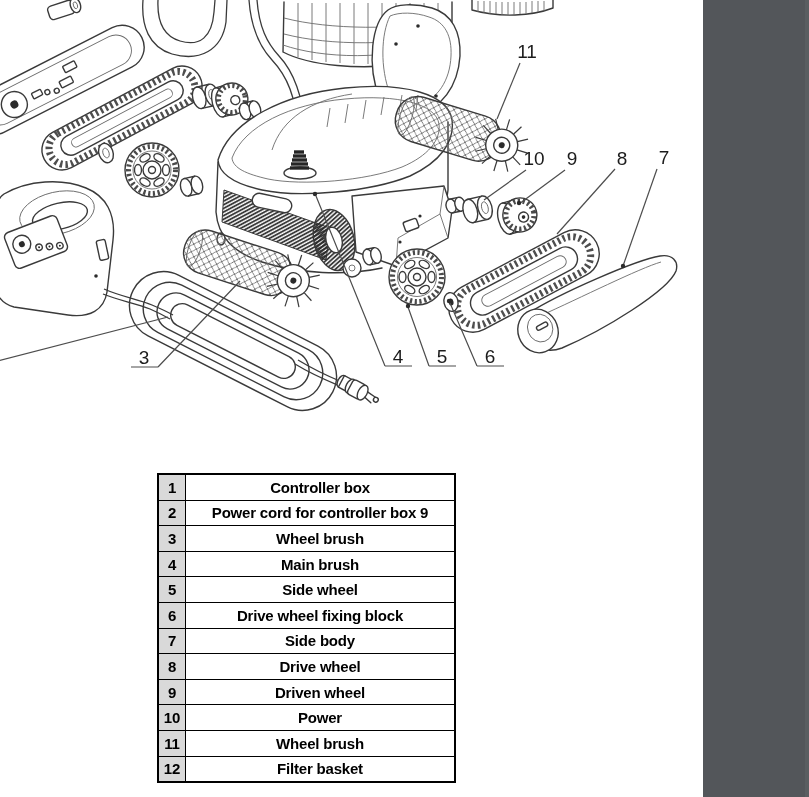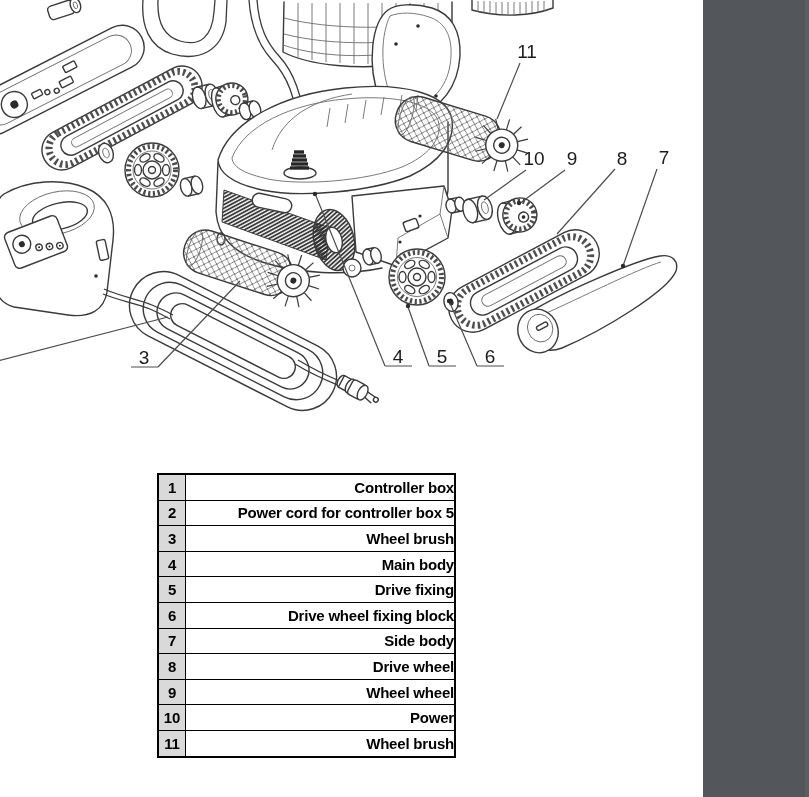--- a/index.html
+++ b/index.html
@@ -19,21 +19,21 @@
   .dot{fill:#2b2b2b;}
   .callout{font:19px "Liberation Sans",sans-serif;fill:#1c1c1c;}
   .cable{fill:none;stroke:#3a3a3a;stroke-width:1.3;}
   
   table.parts{position:absolute;left:157px;top:473px;border-collapse:collapse;
       border:2px solid #000;background:#fff;}
   table.parts td{border:1px solid #000;height:24.6px;padding:0;
       font-weight:bold;font-size:15px;letter-spacing:-0.2px;color:#000;
       font-family:"Liberation Sans",sans-serif;white-space:nowrap;}
   td.num{width:26px;min-width:26px;text-align:center;background:#d9d9d9;}
-  td.nm{width:268px;min-width:268px;padding-left:5px;text-align:right;}
+  td.nm{width:268px;min-width:268px;padding-left:5px;text-align:center;}
 </style>
 </head>
 <body>
 
 <div class="page">
 
   <svg class="diagram" width="703" height="460" viewBox="0 0 703 460">
     <defs>
       <pattern id="bx" width="8" height="8" patternUnits="userSpaceOnUse">
         <path d="M0,8 L8,0 M0,0 L8,8" stroke="#6a6a6a" stroke-width="0.9" fill="none"></path>
@@ -360,57 +360,61 @@
   </svg>
 
   <table class="parts">
     <tbody>
       <tr>
         <td class="num">1</td>
         <td class="nm">Controller box</td>
         </tr>
       <tr>
         <td class="num">2</td>
-        <td class="nm">Power cord for controller box 5</td>
+        <td class="nm">Power cord for controller box 9</td>
         </tr>
       <tr>
         <td class="num">3</td>
         <td class="nm">Wheel brush</td>
         </tr>
       <tr>
         <td class="num">4</td>
-        <td class="nm">Main body</td>
+        <td class="nm">Main brush</td>
         </tr>
       <tr>
         <td class="num">5</td>
-        <td class="nm">Drive fixing</td>
+        <td class="nm">Side wheel</td>
         </tr>
       <tr>
         <td class="num">6</td>
         <td class="nm">Drive wheel fixing block</td>
         </tr>
       <tr>
         <td class="num">7</td>
         <td class="nm">Side body</td>
         </tr>
       <tr>
         <td class="num">8</td>
         <td class="nm">Drive wheel</td>
         </tr>
       <tr>
         <td class="num">9</td>
-        <td class="nm">Wheel wheel</td>
+        <td class="nm">Driven wheel</td>
         </tr>
       <tr>
         <td class="num">10</td>
         <td class="nm">Power</td>
         </tr>
       <tr>
         <td class="num">11</td>
         <td class="nm">Wheel brush</td>
+        </tr>
+      <tr>
+        <td class="num">12</td>
+        <td class="nm">Filter basket</td>
         </tr>
     </tbody>
   </table>
 
   <div class="sidebar">
     <div class="sidebar-edge"></div>
   </div>
 </div>
 
 </body></html>

